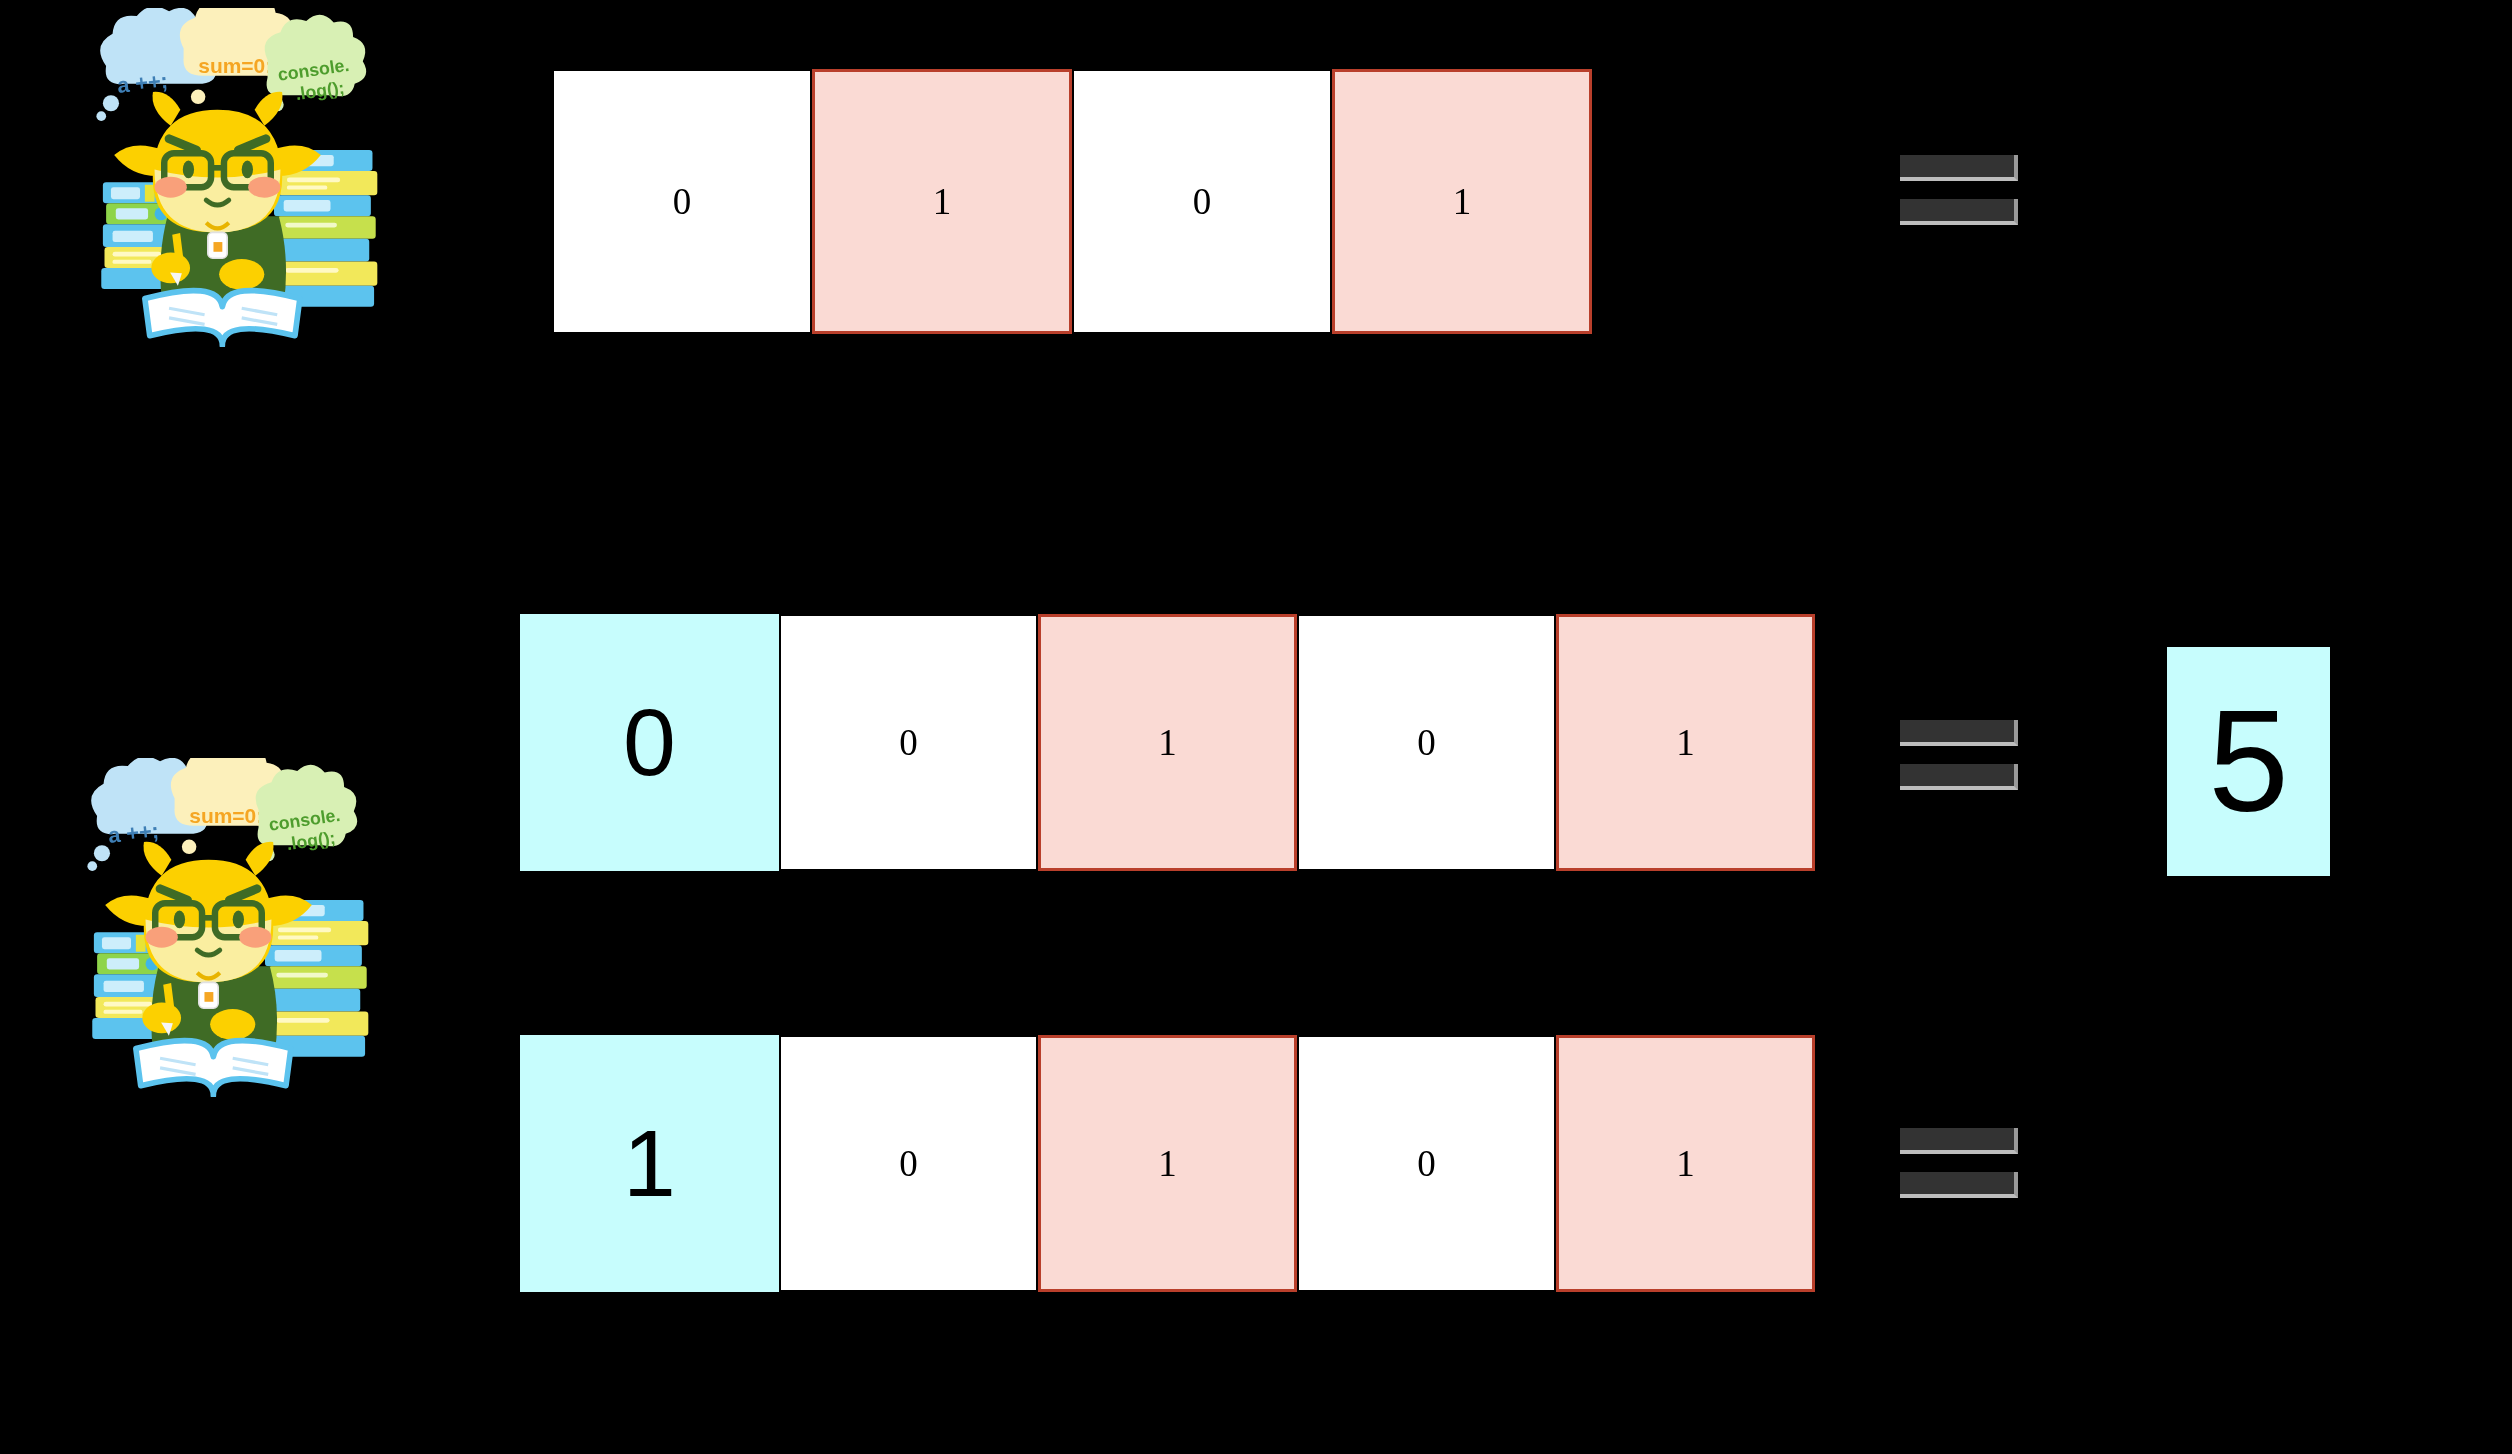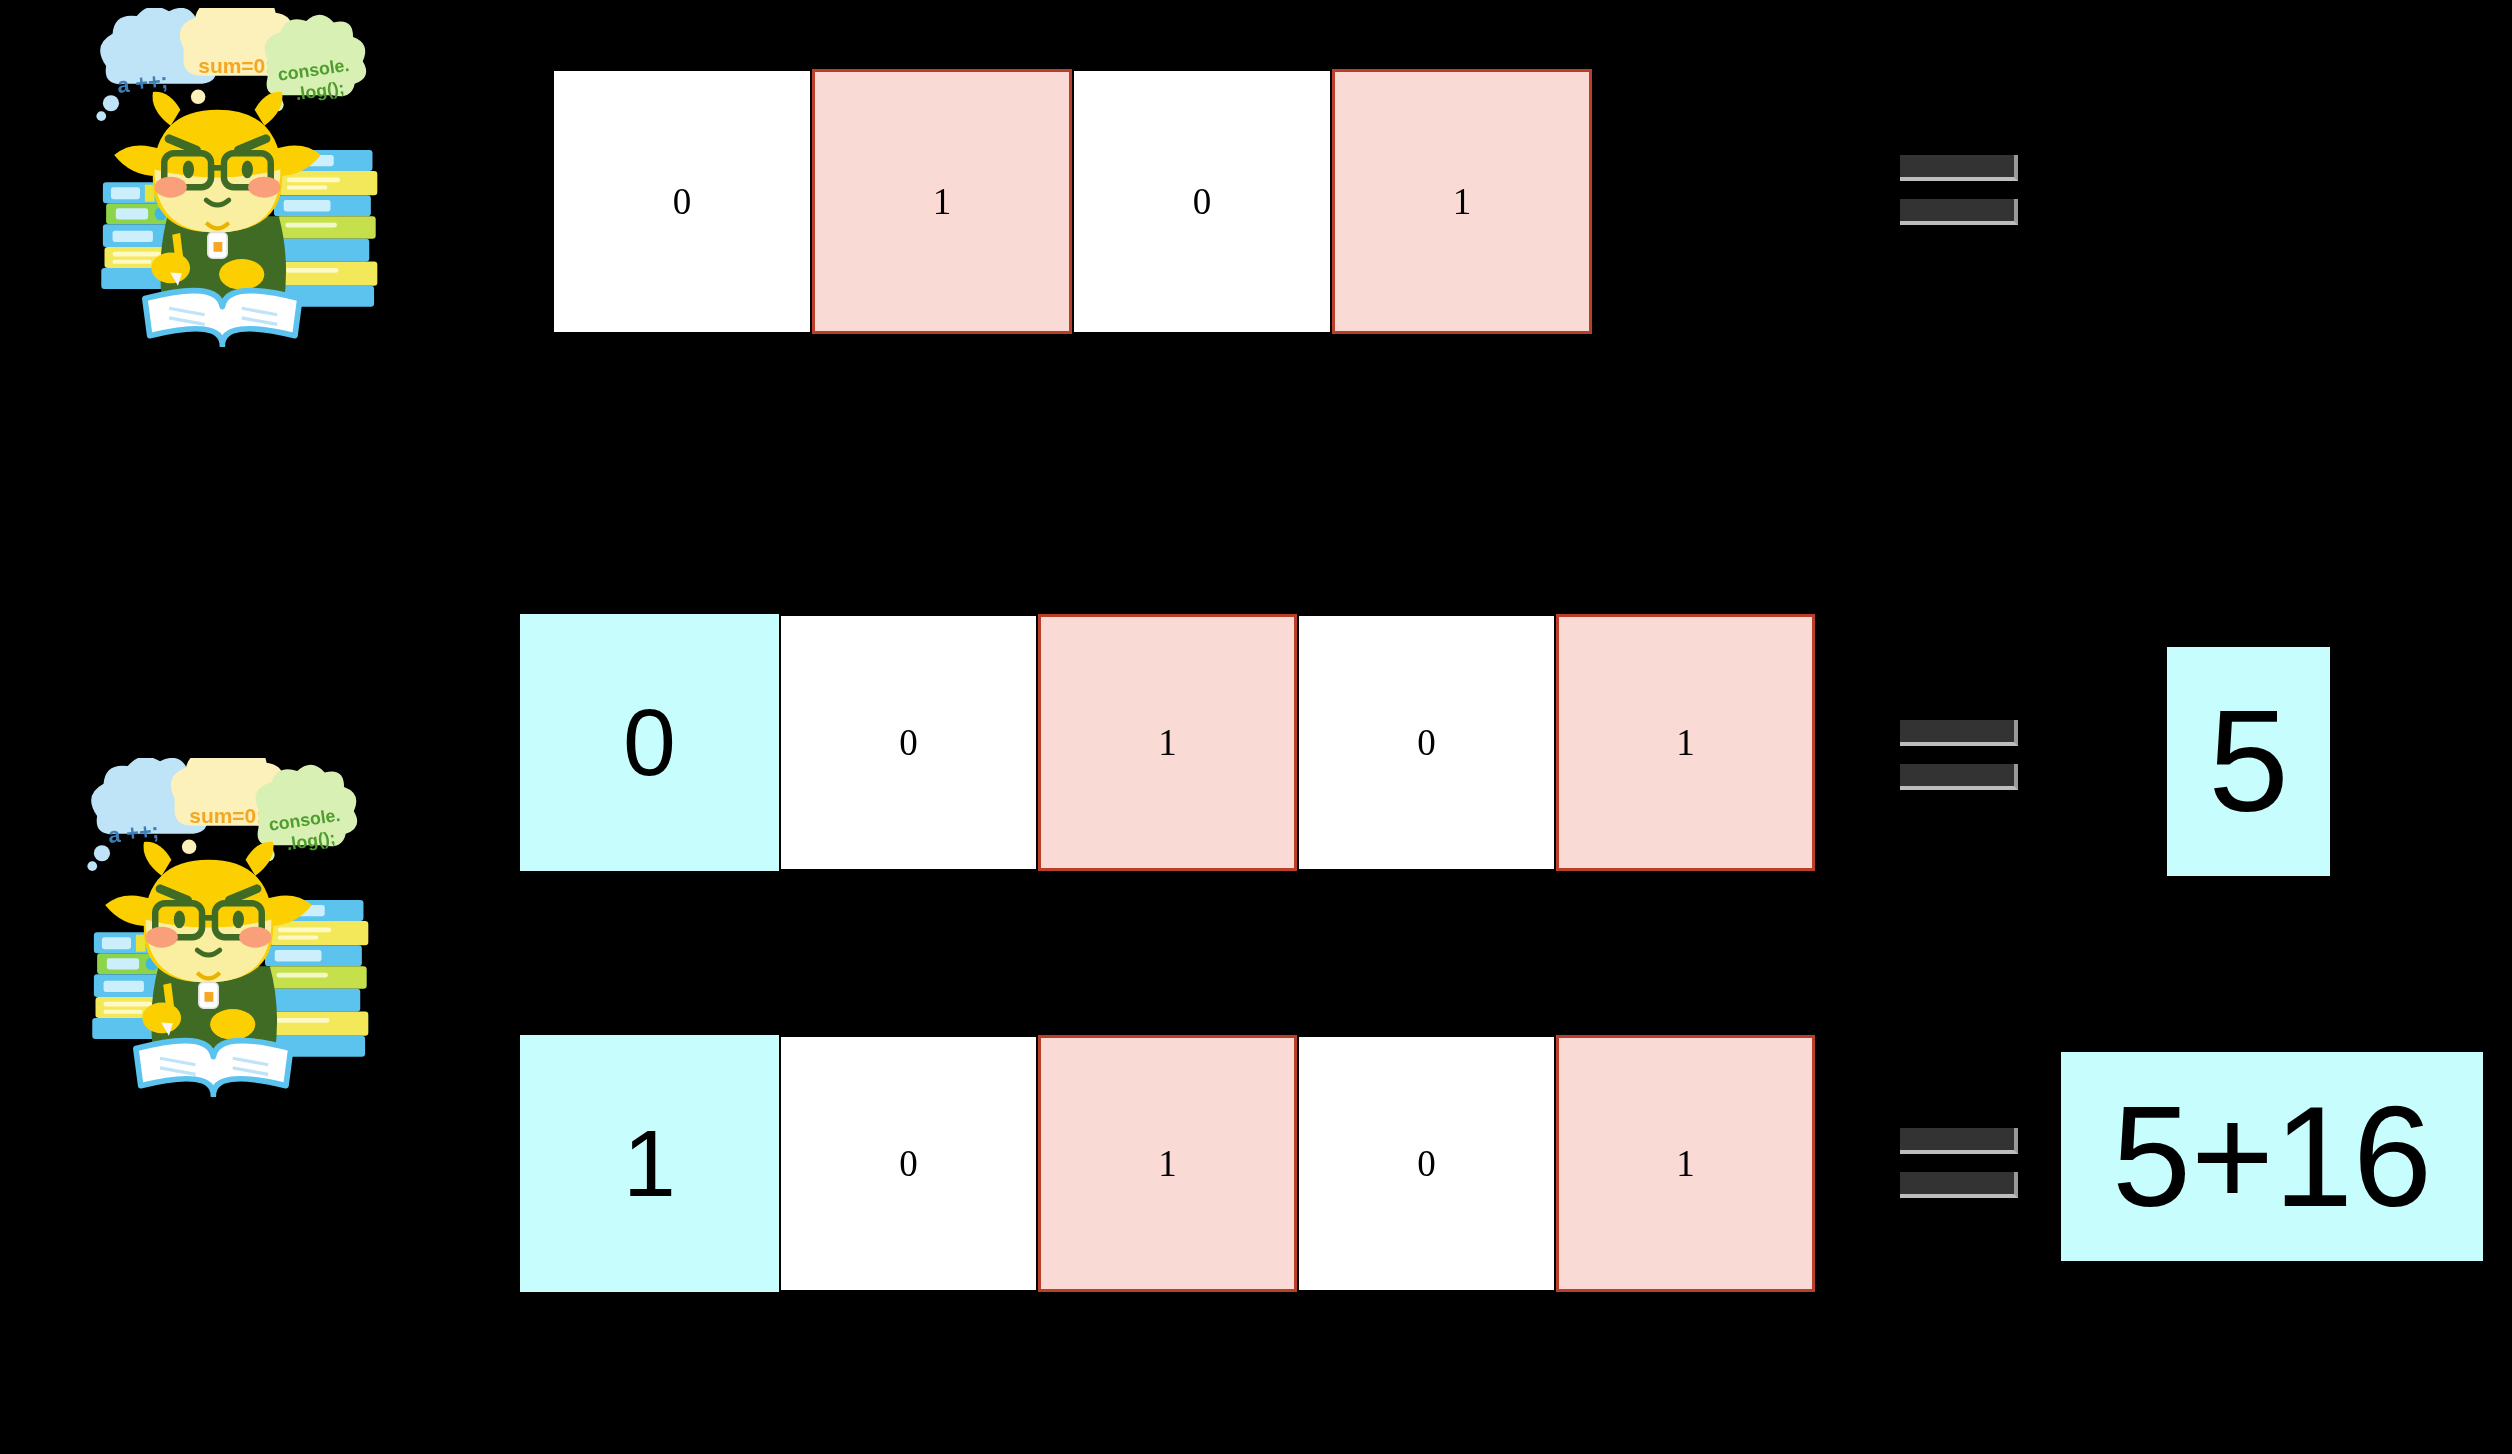--- a/index.html
+++ b/index.html
@@ -286,18 +286,15 @@
     <div class="cell pink" style="width:259px;">
       <span class="val">1</span>
     </div>
   </div>
 
   <div class="equals" style="left:1900px;top:1128px;width:118px;height:73px;">
     <div class="bar top"></div>
     <div class="bar bottom"></div>
   </div>
 
-  <div class="result" style="left:2061px;top:1052px;width:422px;height:209px;font-size:142px;">
-    <span>5+16</span>
-  </div>
 
 </div>
 
 
 </body></html>

